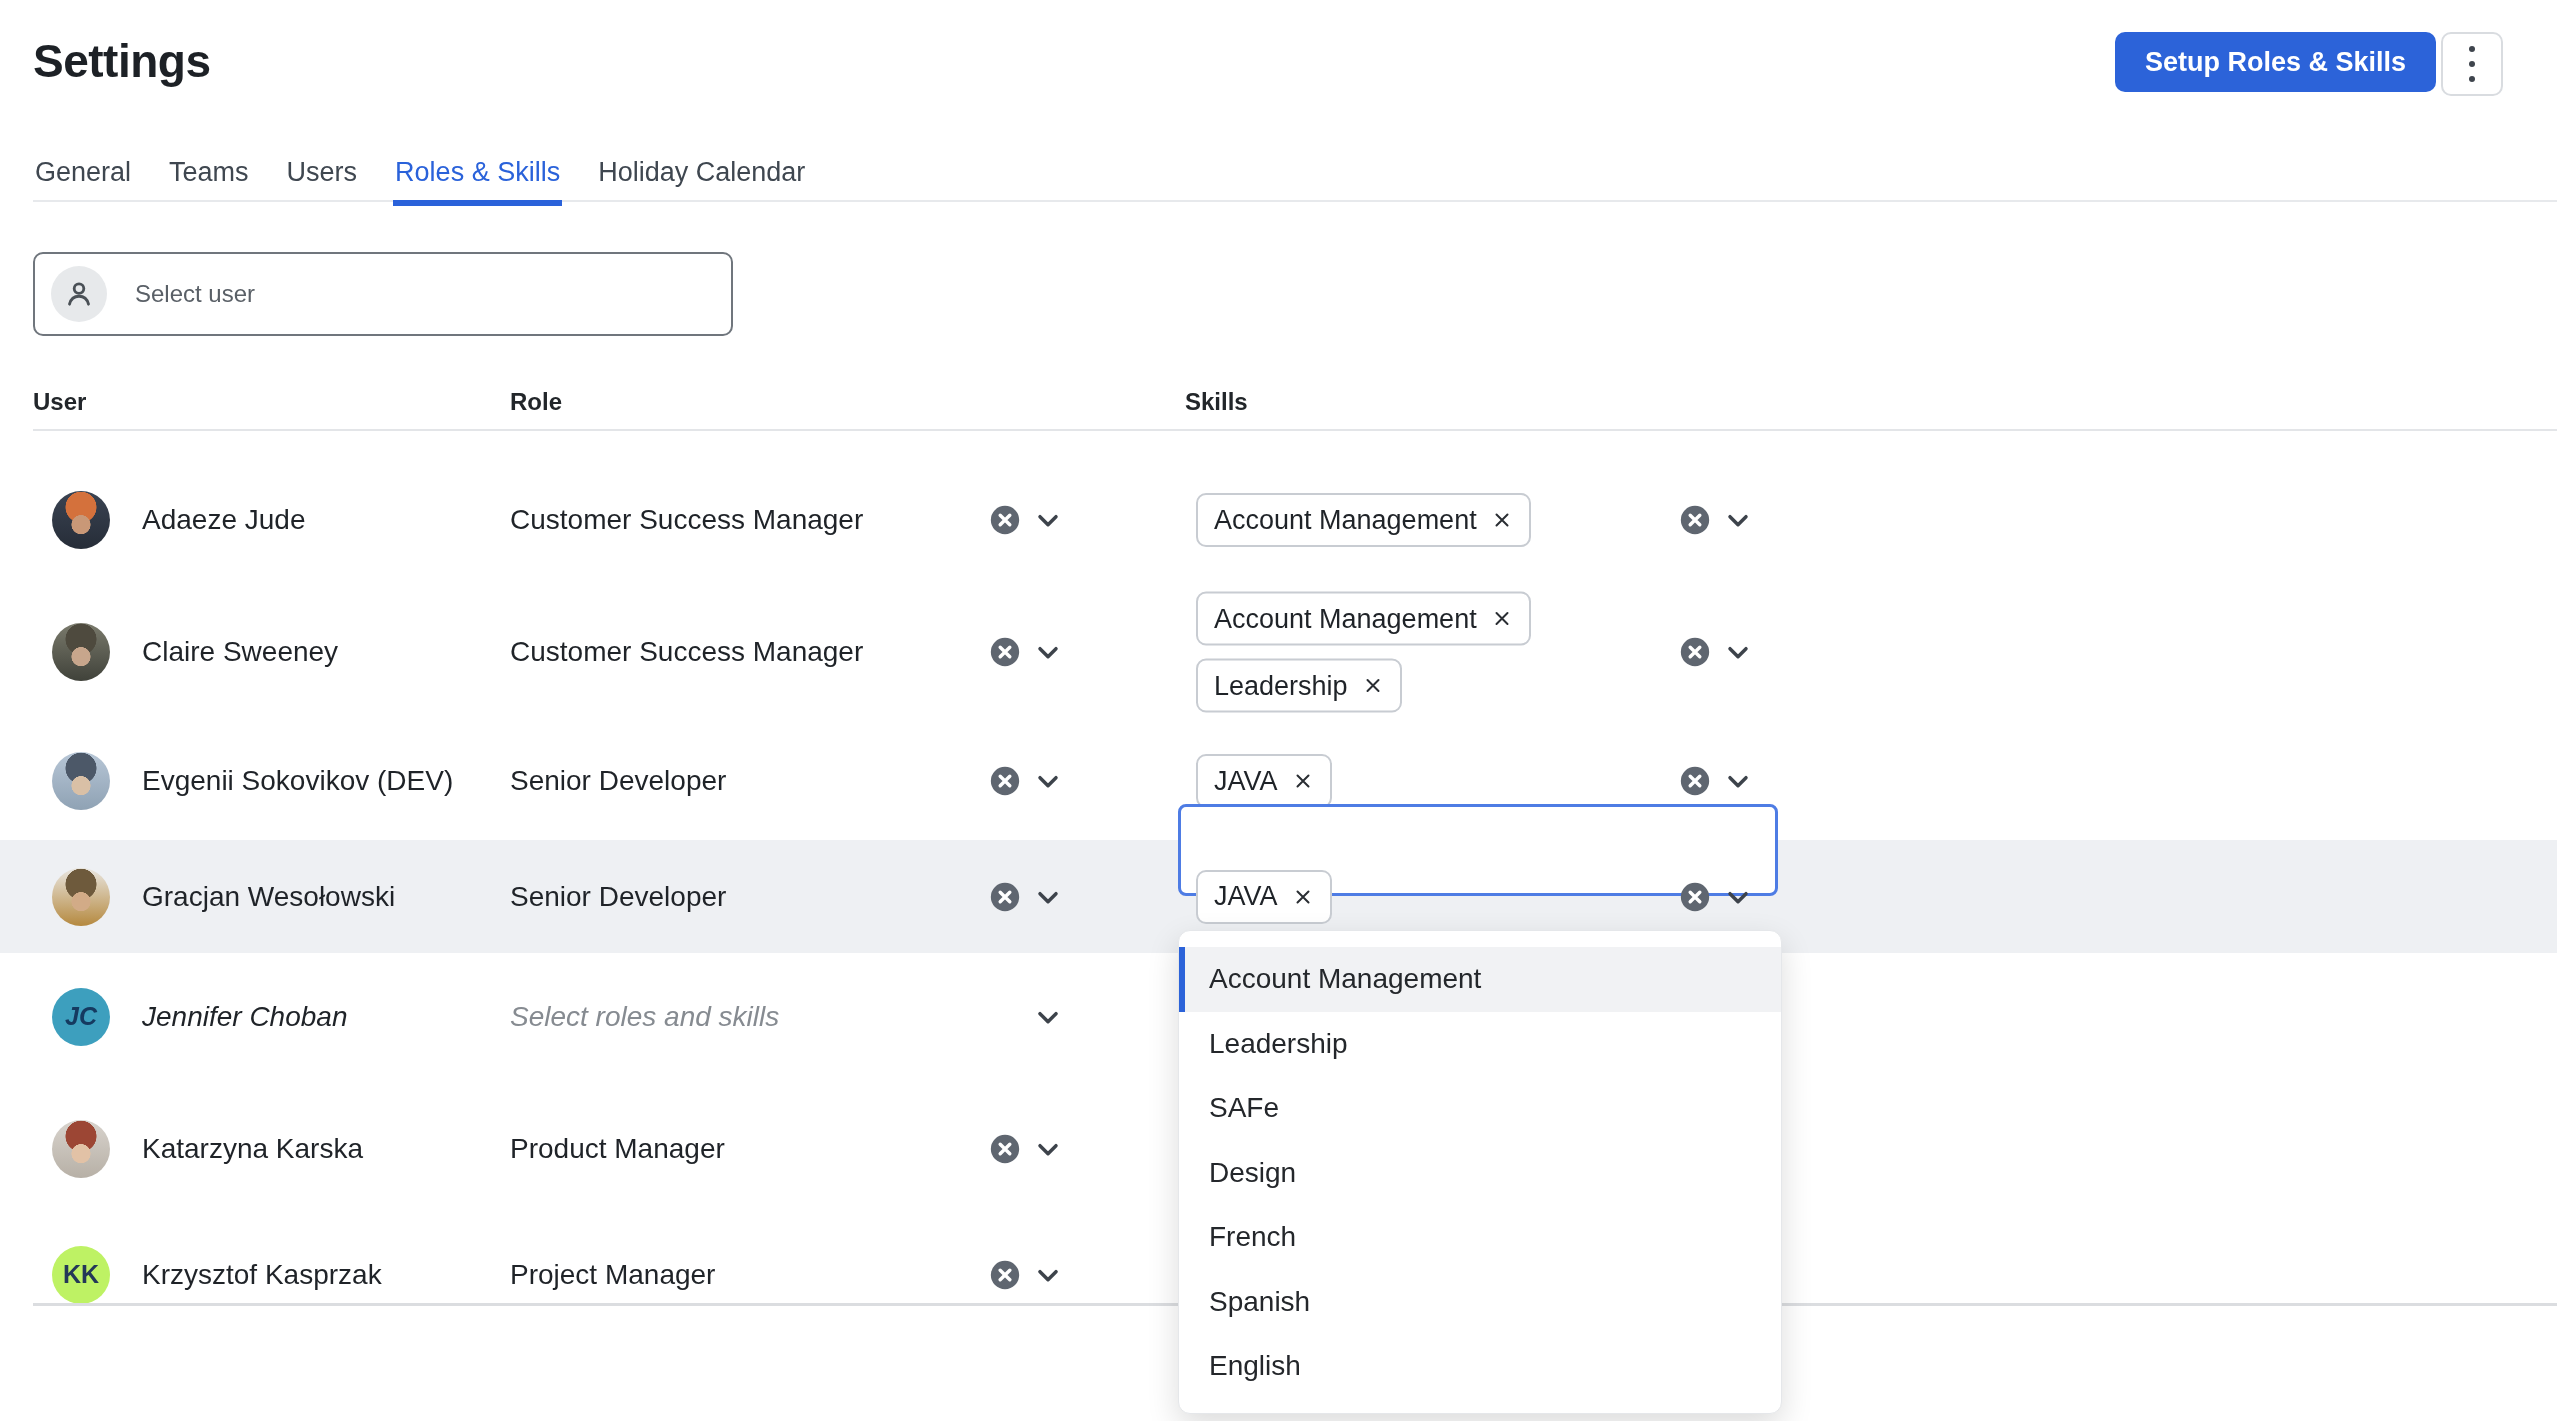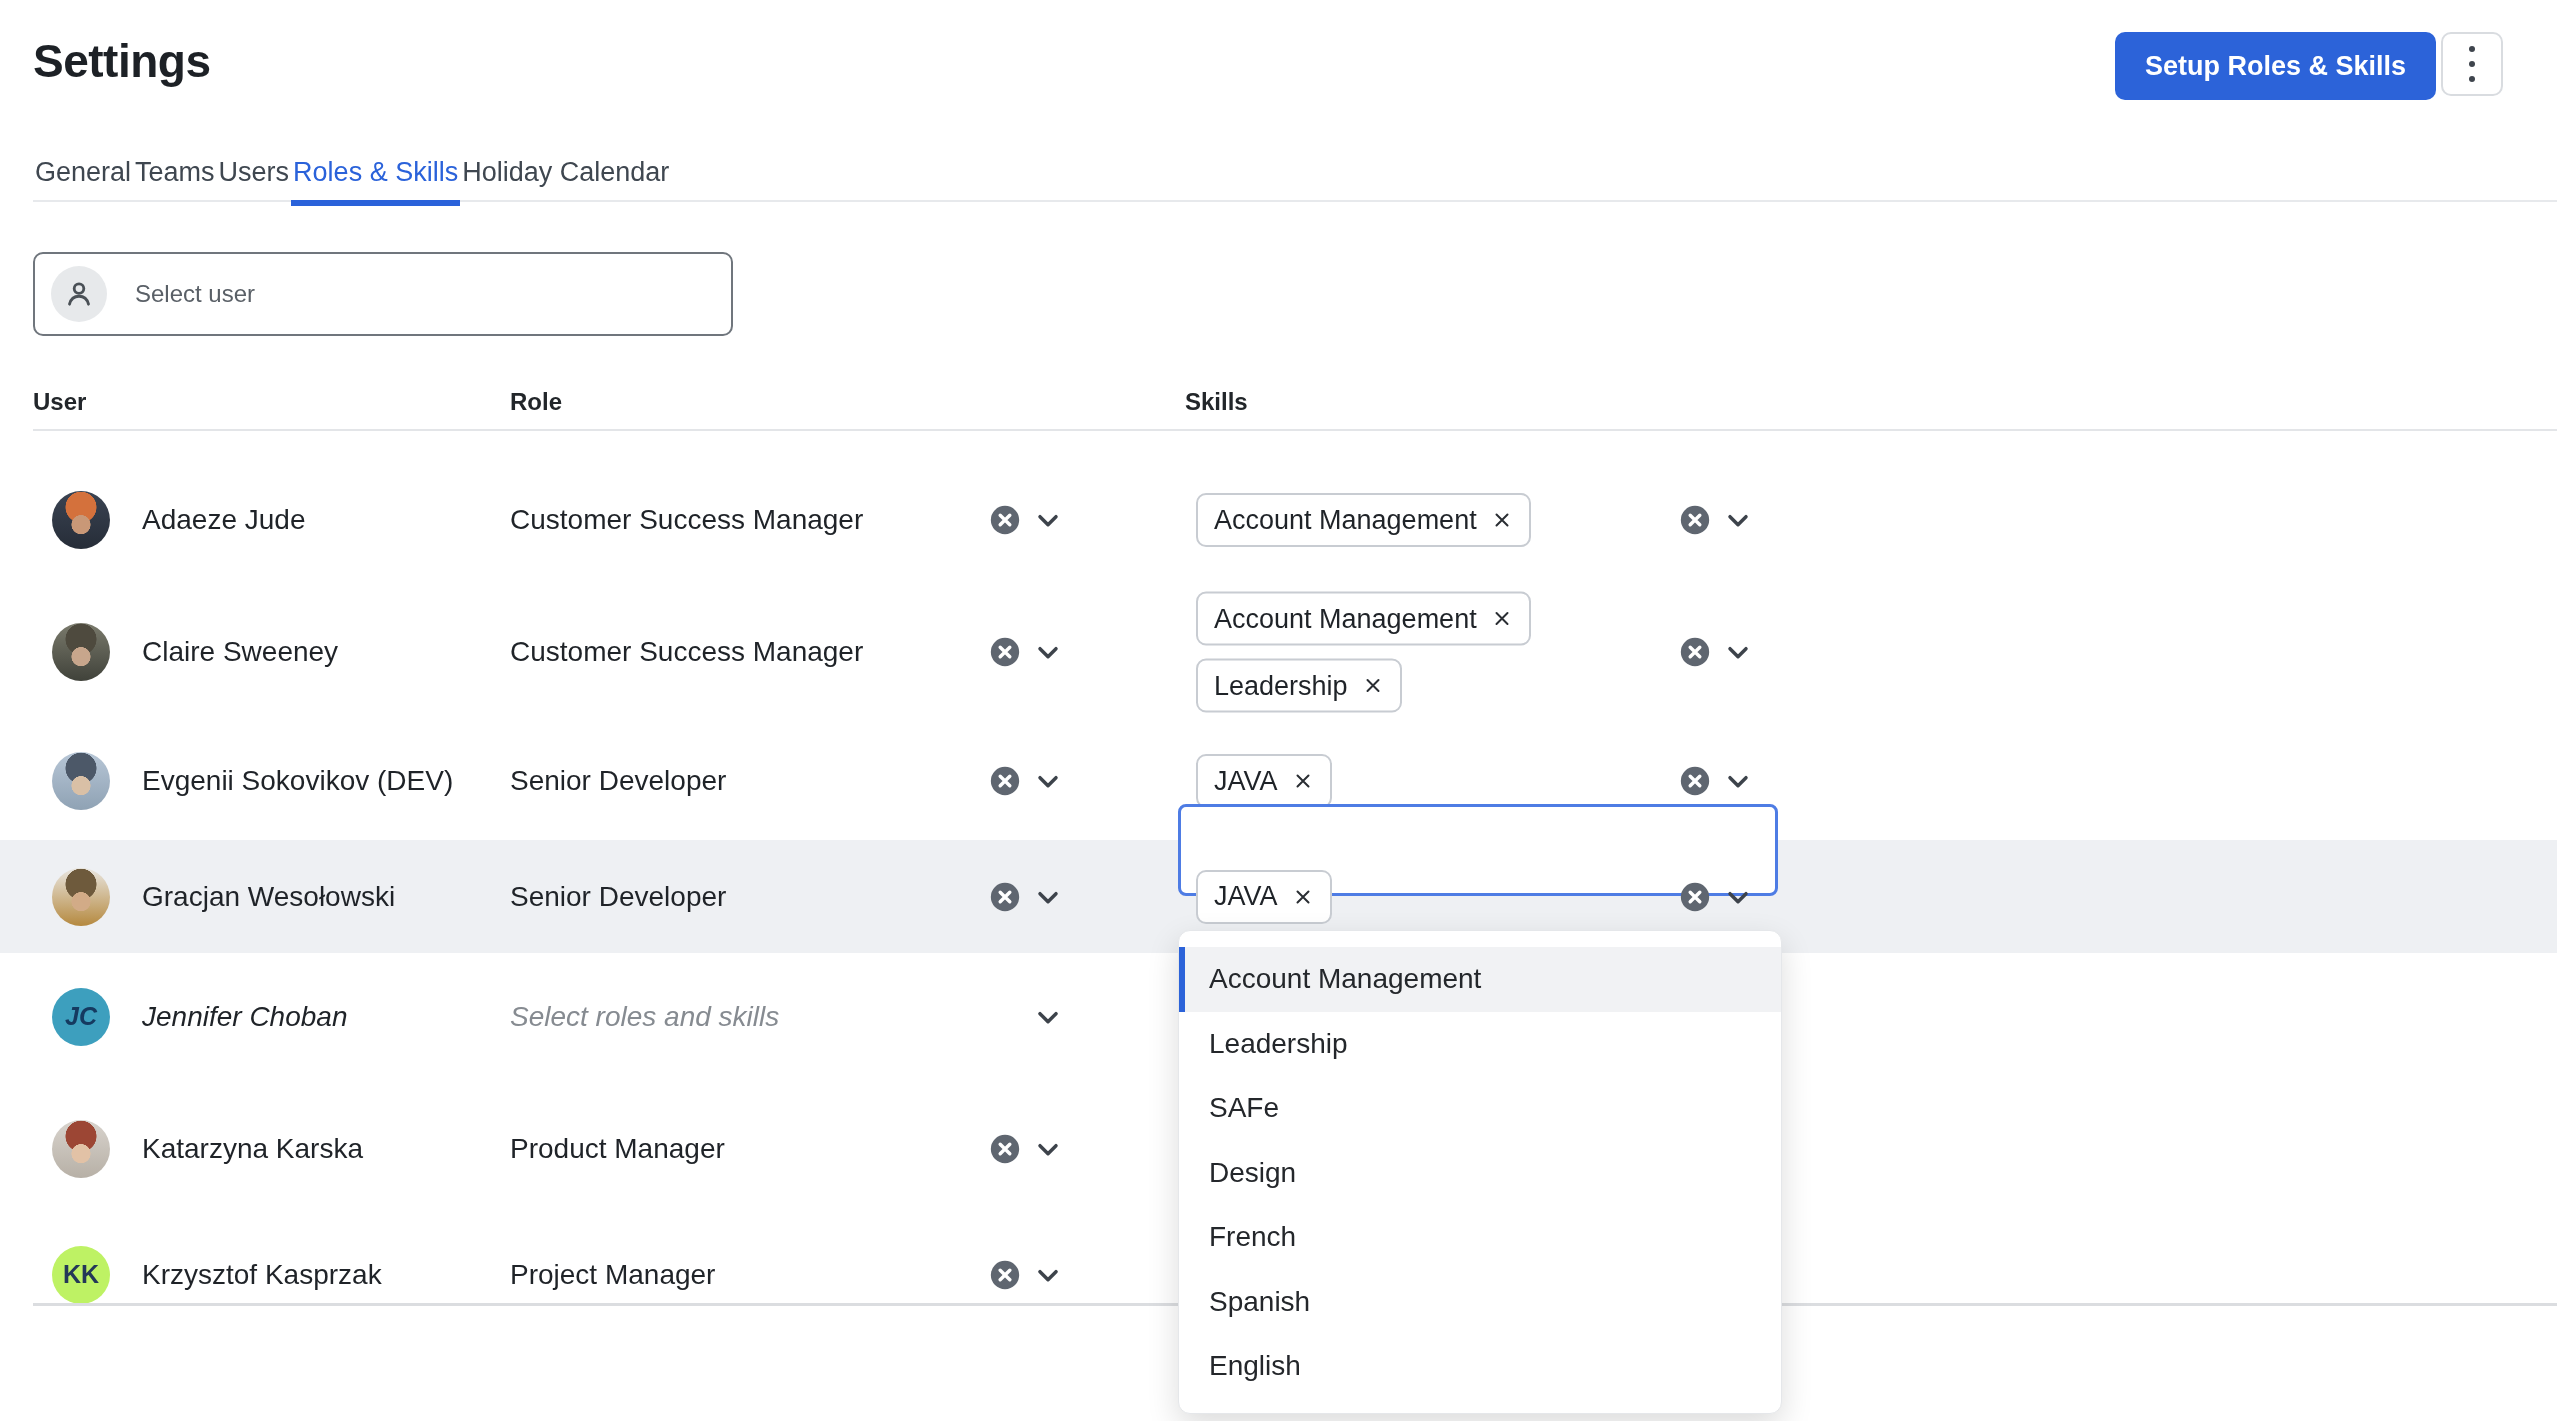--- a/index.html
+++ b/index.html
@@ -11,36 +11,36 @@
     position: relative;
   }
   .page { position: absolute; inset: 0; }
 
   
   .page-title {
     position: absolute; left: 33px; top: 34px;
     font-size: 46px; font-weight: 700; color: #1d2126; letter-spacing: -0.5px;
   }
   .setup-btn {
-    position: absolute; left: 2115px; top: 32px; height: 68px;
+    position: absolute; left: 2115px; top: 32px; height: 60px;
     background: #2c63d9; color: #fff; border: none; border-radius: 10px;
     font-family: inherit; font-size: 27px; font-weight: 700;
     padding: 0 30px; display: flex; align-items: center; cursor: pointer;
   }
   .kebab-btn {
     position: absolute; left: 2441px; top: 32px; width: 62px; height: 64px;
     background: #fff; border: 2px solid #d9dce0; border-radius: 10px;
     display: flex; flex-direction: column; align-items: center; justify-content: center;
     gap: 9px; cursor: pointer;
   }
   .kebab-btn .dot { width: 6px; height: 6px; border-radius: 50%; background: #3f454d; }
 
   
   .tabs-rule { position: absolute; left: 33px; right: 0; top: 200px; height: 2px; background: #e7e9ec; }
-  .tabs { position: absolute; left: 33px; top: 156px; display: flex; }
+  .tabs { position: absolute; left: 33px; top: 156px; display: flex; gap: 34px; }
   .tab {
     position: relative; font-size: 27px; line-height: 33px; font-weight: 500;
     color: #3f4750; padding: 0 2px 13px; cursor: pointer; white-space: nowrap;
   }
   .tab.active { color: #2a62da; }
   .tab.active::after {
     content: ""; position: absolute; left: 0; right: 0; bottom: -4px; height: 6px;
     background: #2a62da;
   }
 

